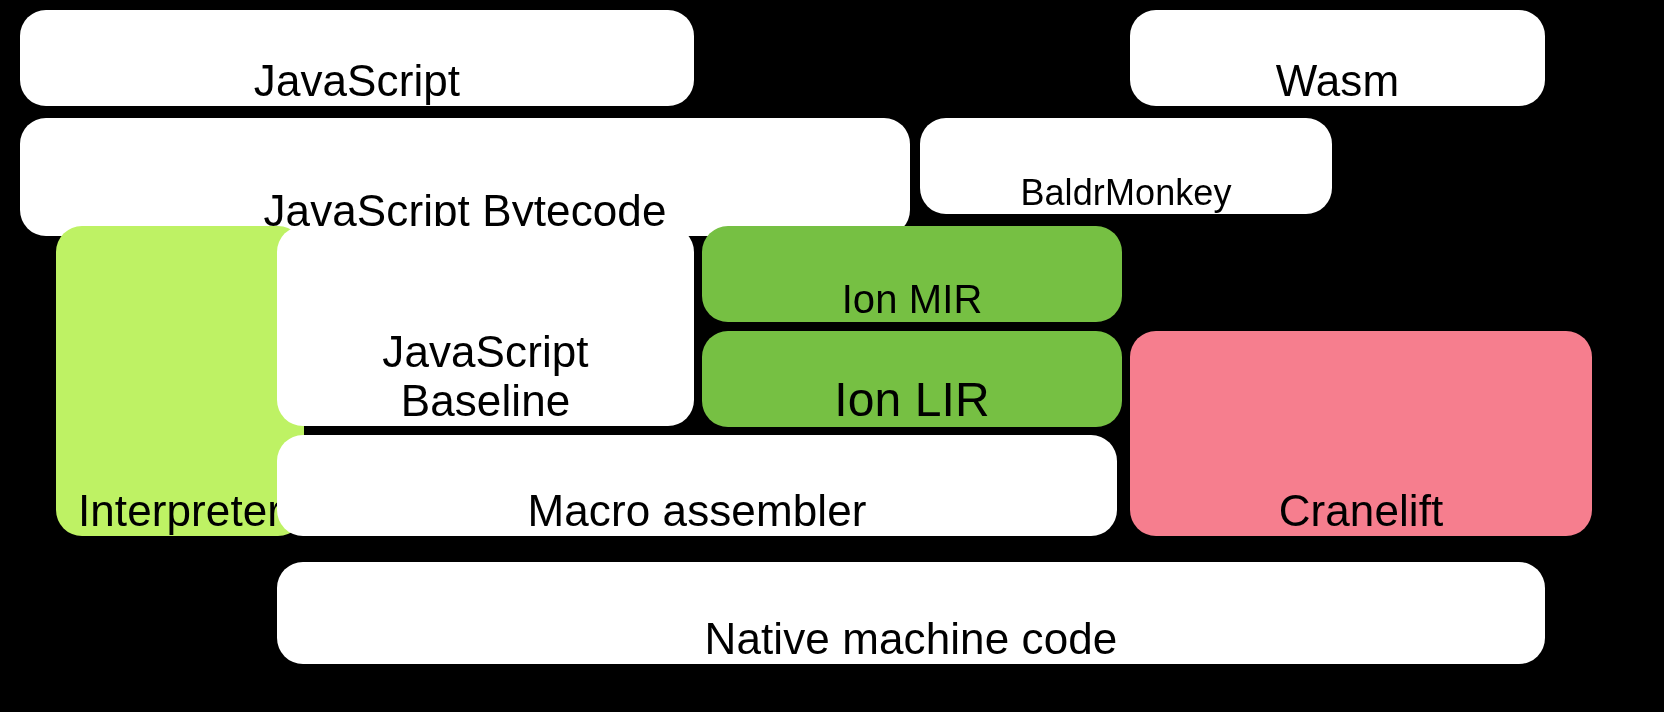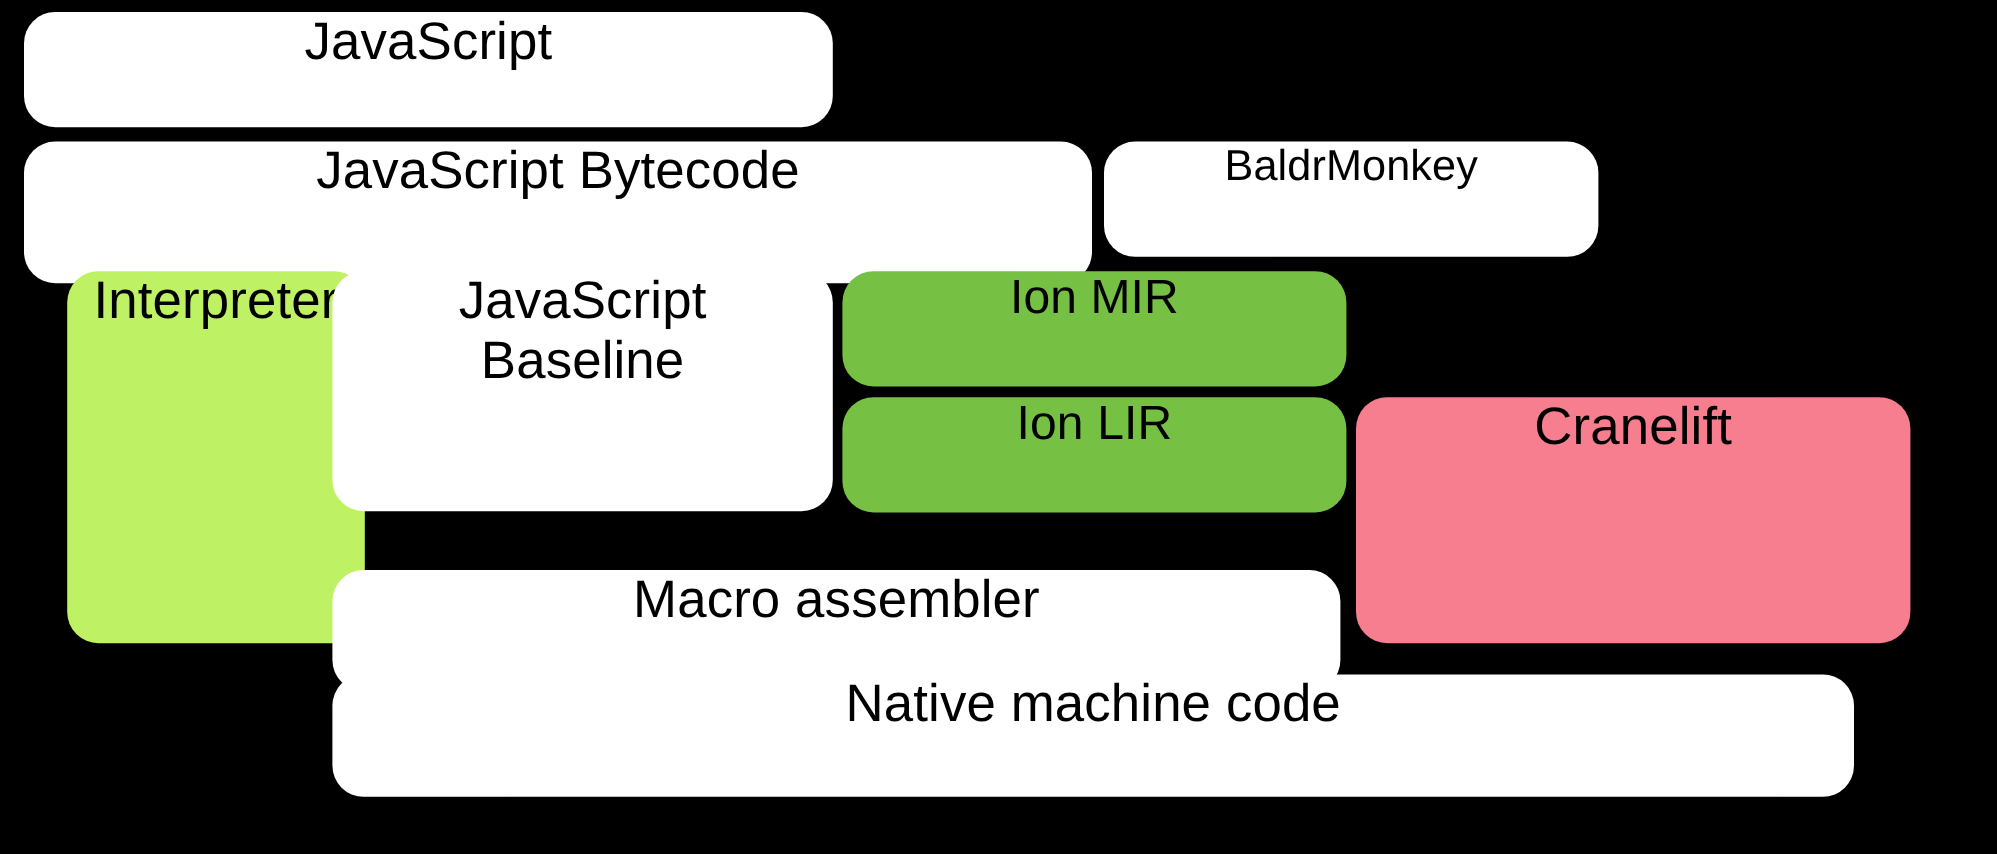--- a/index.html
+++ b/index.html
@@ -13,21 +13,21 @@
     width: 1664px;
     height: 712px;
     background: #000000;
     overflow: hidden;
     font-family: "Liberation Sans", "DejaVu Sans", sans-serif;
   }
   .node {
     position: absolute;
     box-sizing: border-box;
     display: flex;
-    align-items: flex-start;
+    align-items: flex-end;
     justify-content: center;
     text-align: center;
     border-radius: 26px;
     color: #000000;
     font-weight: 400;
     line-height: 1.13;
     letter-spacing: 0.1px;
     white-space: pre-line;
     user-select: none;
   }
@@ -41,30 +41,31 @@
     width: 100%;
     white-space: pre-line;
   }
 </style>
 </head>
 <body>
 
 <div id="canvas" style="background: rgb(0, 0, 0);">
     <div style="position: absolute; left: 0px; top: 0px; width: 100%; height: 100%; pointer-events: none;">
       <div class="node fill-white" style="pointer-events: auto; left: 20px; top: 10px; width: 674px; height: 96px; font-size: 44px;"><span class="node-label">JavaScript</span></div>
+      <div class="node fill-white" style="pointer-events: auto; left: 1130px; top: 10px; width: 415px; height: 96px; font-size: 44px;"><span class="node-label">Wasm</span></div>
     </div>
     <div style="position: absolute; left: 0px; top: 0px; width: 100%; height: 100%; pointer-events: none;">
       <div class="node fill-white" style="pointer-events: auto; left: 20px; top: 118px; width: 890px; height: 118px; font-size: 44px;"><span class="node-label">JavaScript Bytecode</span></div>
       <div class="node fill-white" style="pointer-events: auto; left: 920px; top: 118px; width: 412px; height: 96px; font-size: 36px;"><span class="node-label">BaldrMonkey</span></div>
     </div>
     <div style="position: absolute; left: 0px; top: 0px; width: 100%; height: 100%; pointer-events: none;">
       <div class="node fill-gray" style="pointer-events: auto; left: 20px; top: 226px; width: 248px; height: 310px; font-size: 44px;"><span class="node-label">Interpreter</span></div>
       <div class="node fill-white" style="pointer-events: auto; left: 277px; top: 226px; width: 417px; height: 200px; font-size: 44px;"><span class="node-label">JavaScript
 Baseline</span></div>
       <div class="node fill-green" style="pointer-events: auto; left: 702px; top: 226px; width: 420px; height: 96px; font-size: 40px;"><span class="node-label">Ion MIR</span></div>
-      <div class="node fill-green" style="pointer-events: auto; left: 702px; top: 331px; width: 420px; height: 96px; font-size: 40px;"><span class="node-label">Ion LIR</span></div>
+      <div class="node fill-green" style="pointer-events: auto; left: 702px; top: 331px; width: 420px; height: 96px; font-size: 48px;"><span class="node-label">Ion LIR</span></div>
       <div class="node fill-red" style="pointer-events: auto; left: 1130px; top: 331px; width: 462px; height: 205px; font-size: 44px;"><span class="node-label">Cranelift</span></div>
-      <div class="node fill-white" style="pointer-events: auto; left: 277px; top: 435px; width: 840px; height: 101px; font-size: 44px; margin-top: 40px;"><span class="node-label">Macro assembler</span></div>
+      <div class="node fill-white" style="pointer-events: auto; left: 277px; top: 435px; width: 840px; height: 101px; font-size: 44px;"><span class="node-label">Macro assembler</span></div>
     </div>
     <div style="position: absolute; left: 0px; top: 16px; width: 100%; height: 100%; pointer-events: none;">
       <div class="node fill-white" style="pointer-events: auto; left: 277px; top: 546px; width: 1268px; height: 102px; font-size: 44px;"><span class="node-label">Native machine code</span></div>
     </div>
   </div>
 
 </body></html>

